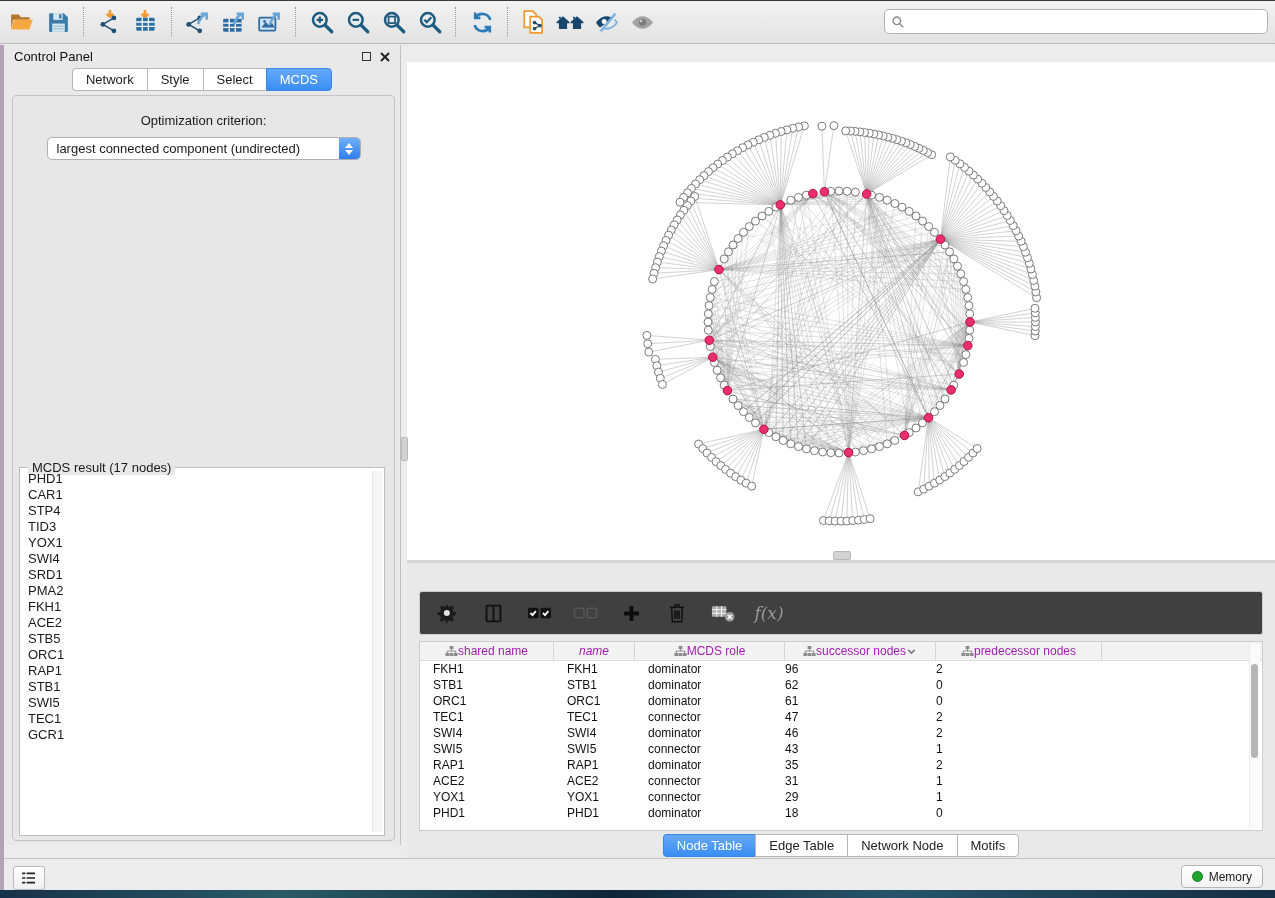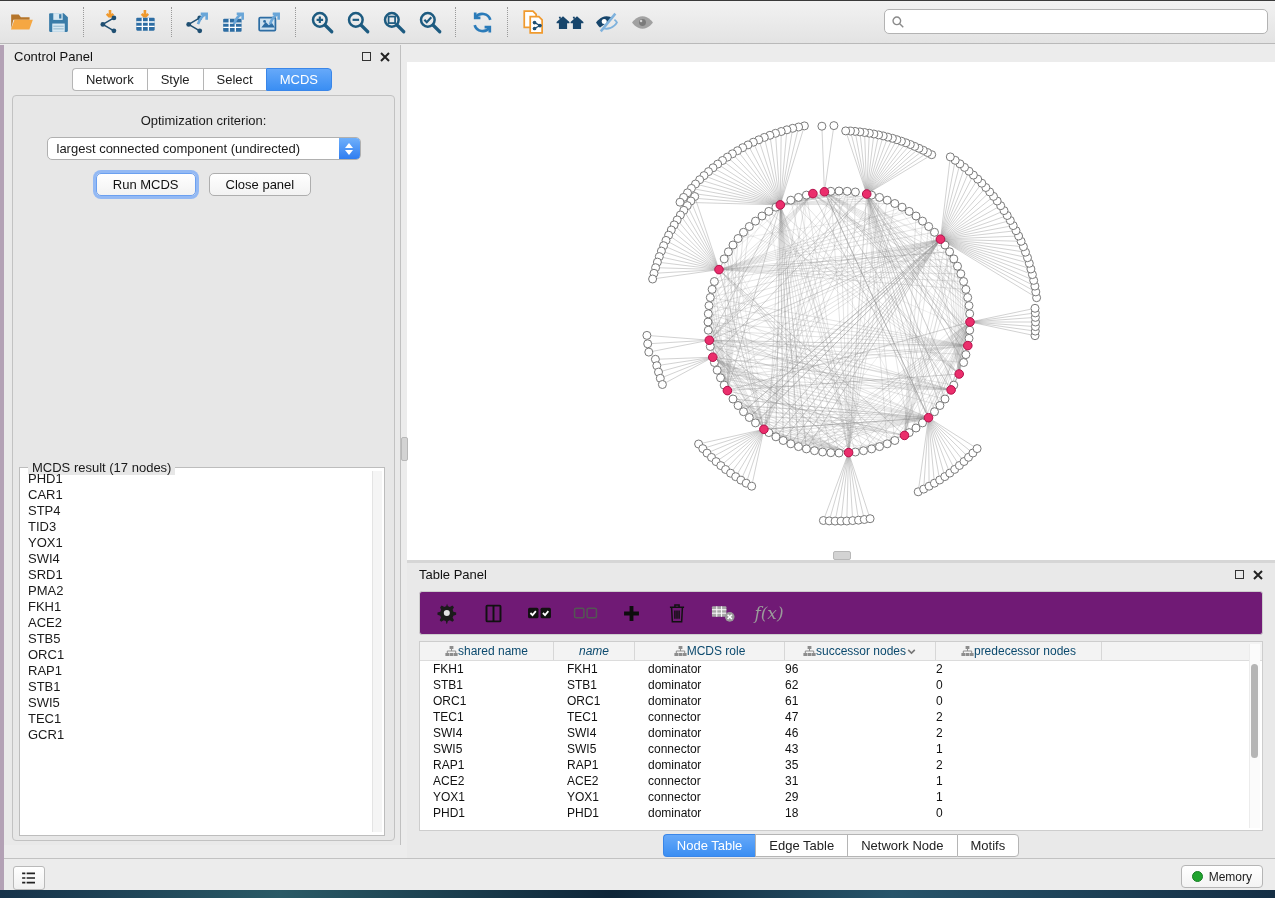--- a/index.html
+++ b/index.html
@@ -59,27 +59,27 @@
   .tl.red{background:#fc5753;border:1px solid #df3e3a;margin-left:8px;}
   .tl.yel{background:#fdbc40;border:1px solid #de9b2d;}
   .tl.grn{background:#33c748;border:1px solid #1fa择a32;}
   .net-title{position:absolute;left:0;right:0;text-align:center;font-size:12px;color:#1c1c1c;}
   .net-canvas{left:407px;top:62px;width:868px;height:498px;background:#fff;}
   .grip-v{left:401px;top:437px;width:5px;height:22px;background:#d3d3d3;border:1px solid #b8b8b8;border-radius:2px;}
   .grip-h{left:833px;top:551px;width:16px;height:7px;background:#d3d3d3;border:1px solid #b8b8b8;border-radius:2px;}
   .net-table-gap{left:407px;top:560px;width:868px;height:3px;background:#d6d6d6;}
   
   .table-panel{left:407px;top:563px;width:868px;height:295px;background:#e9e9e9;}
-  .tp-toolbar{position:absolute;left:12px;right:12px;top:28px;height:44px;background:#701a75;
+  .tp-toolbar{position:absolute;left:12px;right:12px;top:28px;height:44px;background:#404040;
     border:1px solid #cdcdcd;border-radius:3px;display:flex;align-items:center;gap:20px;padding-left:14px;box-sizing:border-box;}
   .tp-btn{display:flex;align-items:center;justify-content:center;width:26px;height:26px;}
   .fx{font-family:"DejaVu Serif",serif;font-style:italic;font-size:17px;color:#9a9a9a;}
   .tbl-wrap{position:absolute;left:12px;right:12px;top:78px;height:190px;background:#fff;border:1px solid #cdcdcd;box-sizing:border-box;}
   .tbl-head{display:flex;height:18px;background:#f3f3f3;border-bottom:1px solid #dcdcdc;}
-  .th{display:flex;align-items:center;justify-content:center;font-size:12px;color:#0c4a6e;
+  .th{display:flex;align-items:center;justify-content:center;font-size:12px;color:#a21caf;
     border-right:1px solid #d7d7d7;box-sizing:border-box;height:18px;}
   .tbl-body .tr{display:flex;height:16px;}
   .td{font-size:12px;color:#111;box-sizing:border-box;line-height:16px;white-space:nowrap;overflow:hidden;}
   .td.num{padding-right:15px;}
   .td.txt{padding-left:13px;}
   .tbl-scroll{position:absolute;top:2px;bottom:2px;right:2px;width:10px;background:#fbfbfb;border-left:1px solid #ececec;}
   .tbl-thumb{position:absolute;left:1px;width:7px;border-radius:4px;background:#b5b5b5;}
   .tp-tabs{position:absolute;left:0;right:0;top:271px;display:flex;justify-content:center;}
   
   .status-bar{left:0;top:858px;width:1275px;height:32px;background:#ececec;border-top:1px solid #c2c2c2;box-sizing:border-box;}
@@ -300,24 +300,20 @@
         <div class="tab sel">MCDS</div>
       </div>
     <div class="abs cp-content">
       <div class="opt-label">Optimization criterion:</div>
       <div class="combo">
         <span class="combo-text">largest connected component (undirected)</span>
         <span class="combo-cap">
             <span class="chev-up"></span>
             <span class="chev-dn"></span>
           </span>
-      </div>
-      <div class="btn-row">
-        <button class="mac-btn focus">Run MCDS</button>
-        <button class="mac-btn">Close panel</button>
       </div>
       <div class="result-box">
         <span class="result-legend">MCDS result (17 nodes)</span>
         <div class="result-list">
             <div>PHD1</div>
             <div>CAR1</div>
             <div>STP4</div>
             <div>TID3</div>
             <div>YOX1</div>
             <div>SWI4</div>
@@ -1108,31 +1104,20 @@
         <circle cx="320.4" cy="328.6" r="4.3" fill="#eb2e6c" stroke="#b3114b" stroke-width="1"></circle>
         <circle cx="305.8" cy="295.2" r="4.3" fill="#eb2e6c" stroke="#b3114b" stroke-width="1"></circle>
         <circle cx="302.3" cy="278.2" r="4.3" fill="#eb2e6c" stroke="#b3114b" stroke-width="1"></circle>
       </svg>
   </div>
   <div class="abs grip-v"></div>
   <div class="abs grip-h"></div>
   <div class="abs net-table-gap"></div>
 
   <div class="abs table-panel">
-    <div class="panel-titlebar" style="padding:0 12px;">
-      <span class="panel-title">Table Panel</span>
-      <span class="win-icons">
-        <span class="float-ico"></span>
-        <span class="icon">
-            <svg width="10" height="10" viewBox="0 0 10 10" stroke="#222" stroke-width="2">
-              <path d="M1 1l8 8M9 1L1 9"></path>
-            </svg>
-          </span>
-      </span>
-    </div>
     <div class="tp-toolbar">
         <div class="tp-btn">
           <span class="icon">
             <svg width="22" height="22" viewBox="0 0 24 24" fill="#1b1b1b">
               <path d="M12 1.5l1 3.1a8 8 0 0 1 2 .8l2.9-1.5 1.7 1.7-1.5 2.9a8 8 0 0 1 .8 2l3.1 1v2.4l-3.1 1a8 8 0 0 1-.8 2l1.5 2.9-1.7 1.7-2.9-1.5a8 8 0 0 1-2 .8l-1 3.1h-.4l-1-3.1a8 8 0 0 1-2-.8l-2.9 1.5-1.7-1.7 1.5-2.9a8 8 0 0 1-.8-2l-3.1-1v-2.4l3.1-1a8 8 0 0 1 .8-2L4.5 5.6l1.7-1.7 2.9 1.5a8 8 0 0 1 2-.8l1-3.1z"></path>
               <circle cx="11.8" cy="12" r="3.3" fill="#e2e2e2"></circle>
             </svg>
           </span>
         </div>
         <div class="tp-btn">

